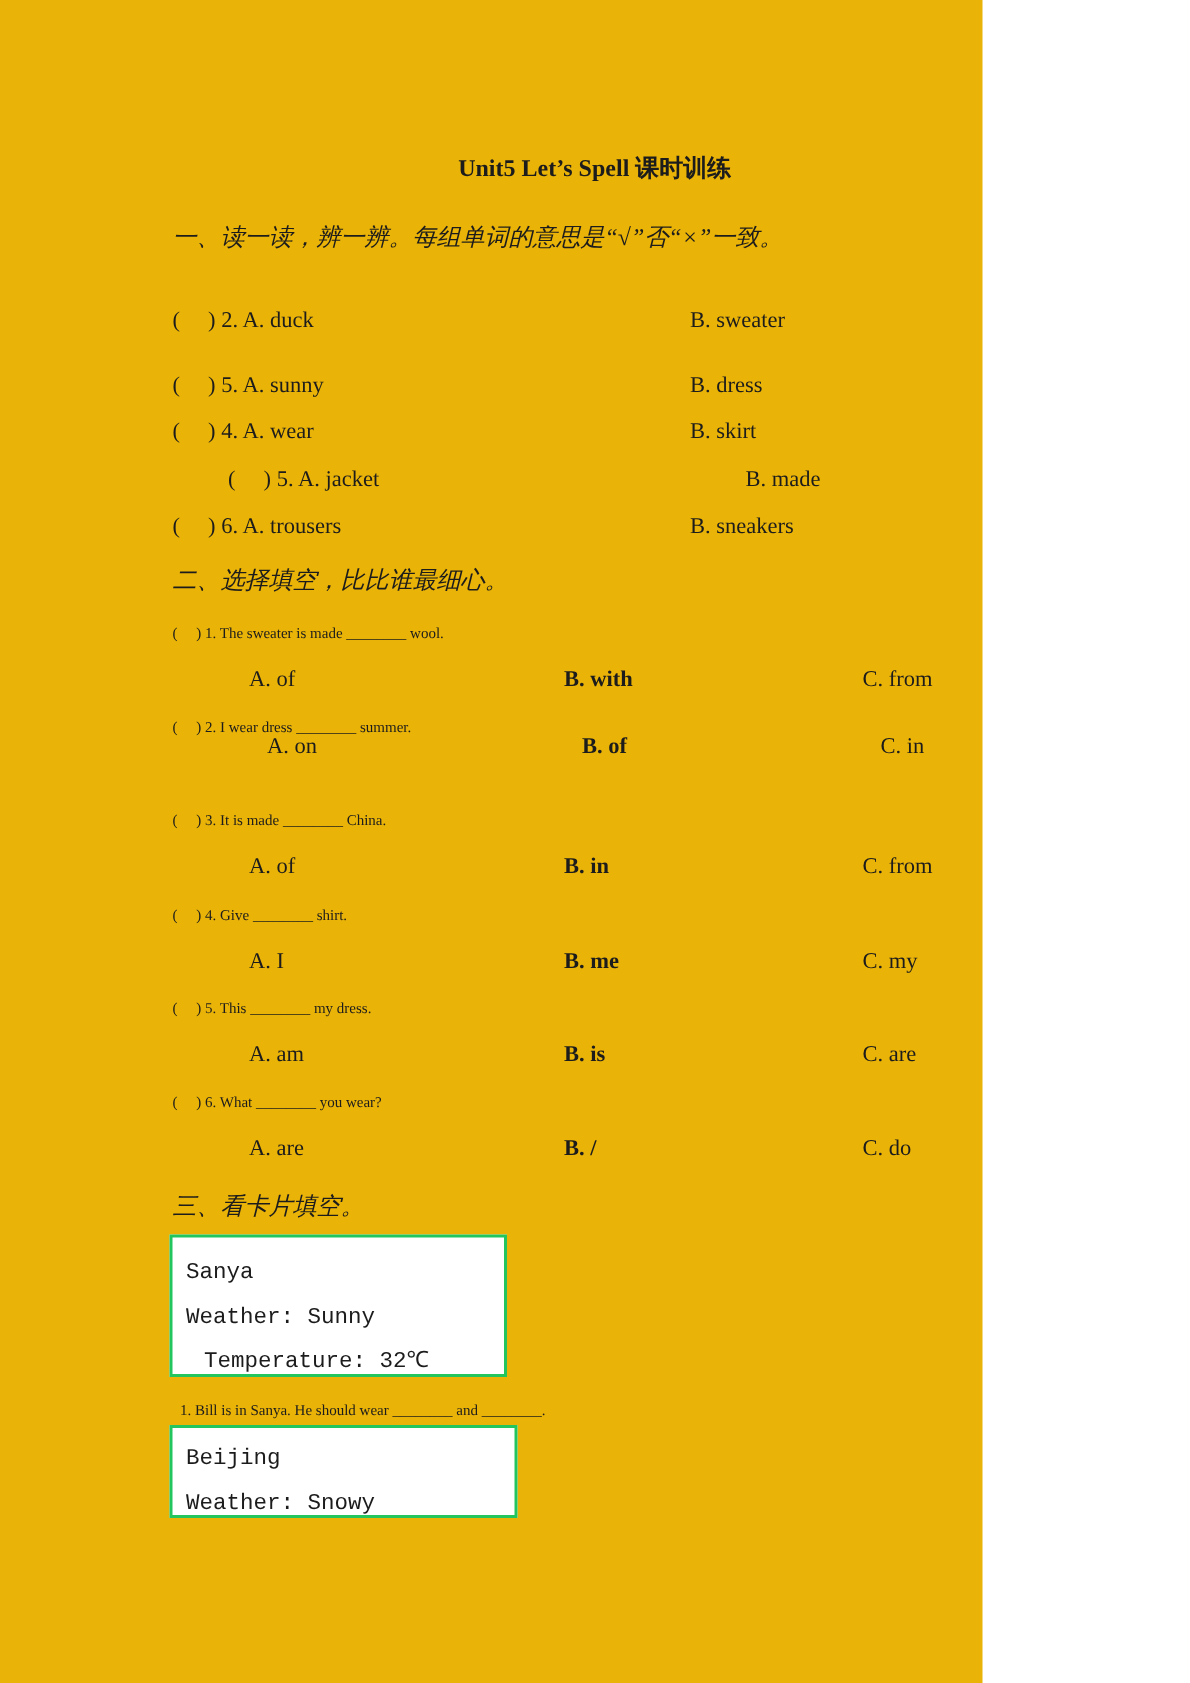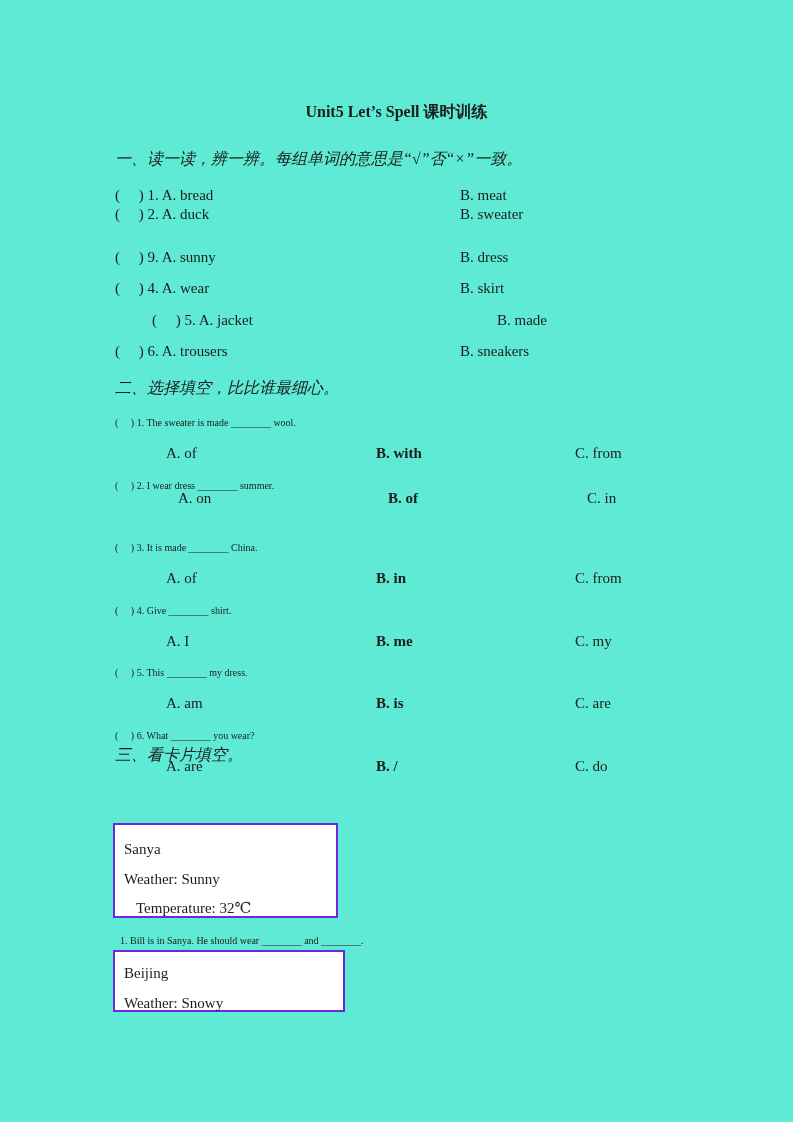--- a/index.html
+++ b/index.html
@@ -1,19 +1,19 @@
 <!DOCTYPE html>
 <html><head>
 <meta charset="utf-8">
 <style>
   html,body{margin:0;padding:0;background:#fff;}
   .page{
     position:relative;
-    width:793px;height:1122px;
-    background:#5eead4;
+    width:655px;height:1122px;
+    background:#eab308;
     font-family:"Liberation Serif","DejaVu Serif",serif;
     color:#1c1c1c;
     overflow:hidden;
   }
   .line{
     position:absolute;
     font-size:10px;
     line-height:21px;
     white-space:pre;
   }
@@ -28,51 +28,48 @@
   }
   .pair-left{position:absolute;left:115px;white-space:pre;}
   .pair-right{position:absolute;left:460px;white-space:pre;}
   .opt-a{position:absolute;left:166px;white-space:pre;}
   .opt-b{position:absolute;left:376px;white-space:pre;font-weight:bold;}
   .opt-c{position:absolute;left:575px;white-space:pre;}
   .row{position:absolute;left:0;width:793px;height:21px;font-size:15px;line-height:21px;}
   .card{
     position:absolute;
     left:113px;
-    border:2px solid #6d28d9;
+    border:2px solid #22c55e;
     background:#fff;
     box-sizing:border-box;
+    font-family:Liberation Mono, monospace;
   }
   .card .cline{
     position:absolute;
     left:9px;
     font-size:15px;
     line-height:20px;
     white-space:pre;
   }
 </style>
 </head>
 <body>
 
 <div class="page">
 
   <div class="title" style="top:102px;">Unit5 Let’s Spell 课时训练</div>
 
   <div class="line cn" style="left:115px;top:148px;">一、读一读，辨一辨。每组单词的意思是“√”否“×”一致。</div>
 
-  <div class="row" style="top:185px;">
-    <span class="pair-left">(     ) 1. A. bread</span>
-    <span class="pair-right">B. meat</span>
-  </div>
   <div class="row" style="top:204px;padding-left:29px;">
     <span class="pair-left">(     ) 2. A. duck</span>
     <span class="pair-right">B. sweater</span>
   </div>
   <div class="row" style="top:247px;">
-    <span class="pair-left">(     ) 9. A. sunny</span>
+    <span class="pair-left">(     ) 5. A. sunny</span>
     <span class="pair-right">B. dress</span>
   </div>
   <div class="row" style="top:278px;">
     <span class="pair-left">(     ) 4. A. wear</span>
     <span class="pair-right">B. skirt</span>
   </div>
   <div class="row" style="top:310px;margin-left:37px;">
     <span class="pair-left">(     ) 5. A. jacket</span>
     <span class="pair-right">B. made</span>
   </div>
@@ -118,21 +115,21 @@
     <span class="opt-c">C. are</span>
   </div>
 
   <div class="line" style="left:115px;top:725px;">(     ) 6. What ________ you wear?</div>
   <div class="row" style="top:756px;">
     <span class="opt-a">A. are</span>
     <span class="opt-b">B. /</span>
     <span class="opt-c">C. do</span>
   </div>
 
-  <div class="line cn" style="left:115px;top:744px;">三、看卡片填空。</div>
+  <div class="line cn" style="left:115px;top:794px;">三、看卡片填空。</div>
 
   <div class="card" style="top:823px;width:225px;height:95px;">
     <div class="cline" style="top:14px;">Sanya</div>
     <div class="cline" style="top:44px;">Weather: Sunny</div>
     <div class="cline" style="top:73px;margin-left:12px;">Temperature: 32℃</div>
   </div>
 
   <div class="line" style="left:120px;top:930px;">1. Bill is in Sanya. He should wear ________ and ________.</div>
 
   <div class="card" style="top:950px;width:232px;height:62px;">

